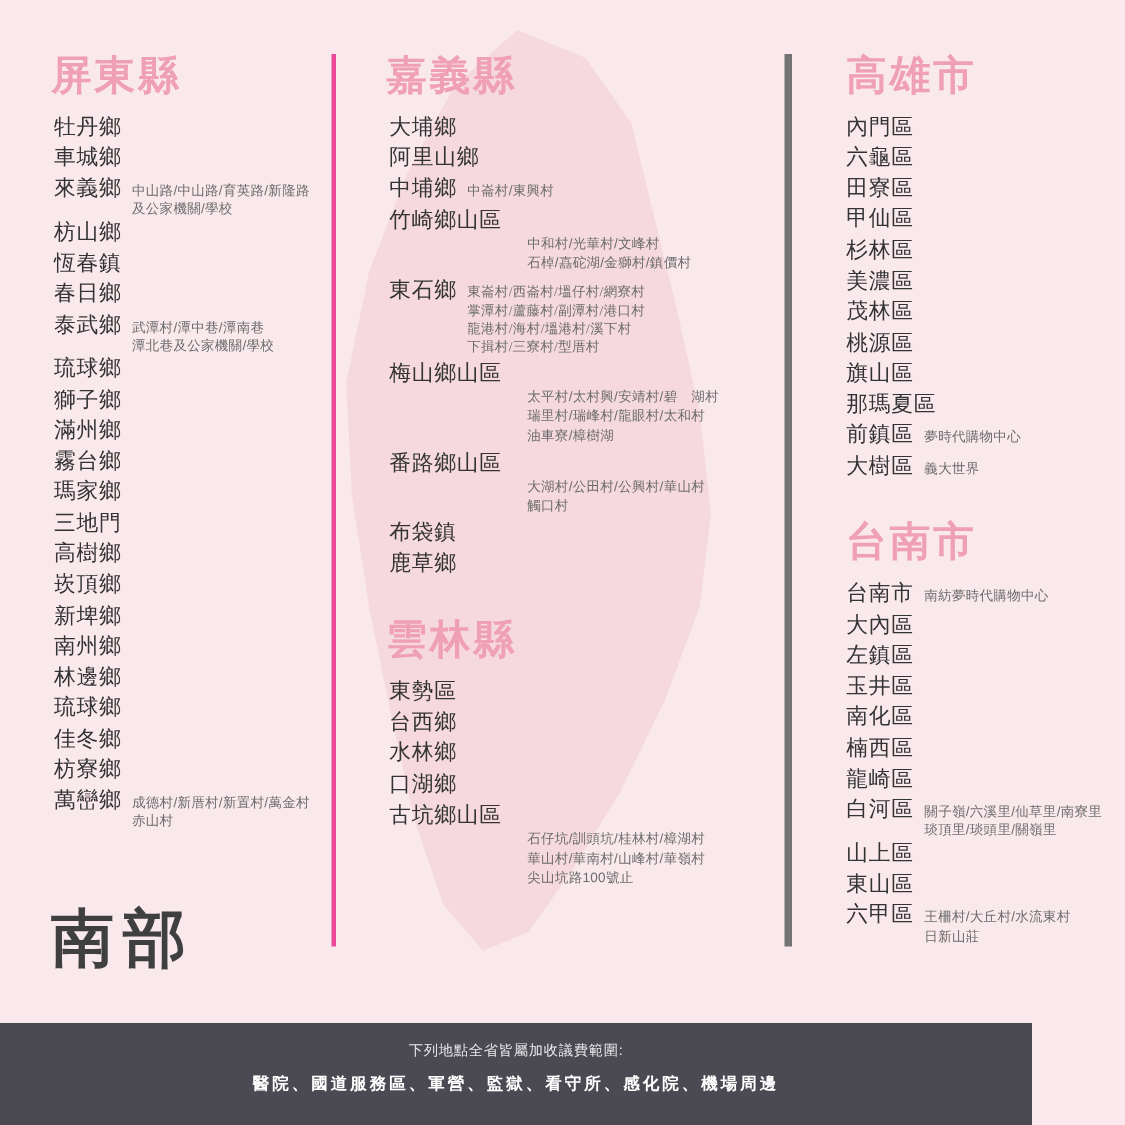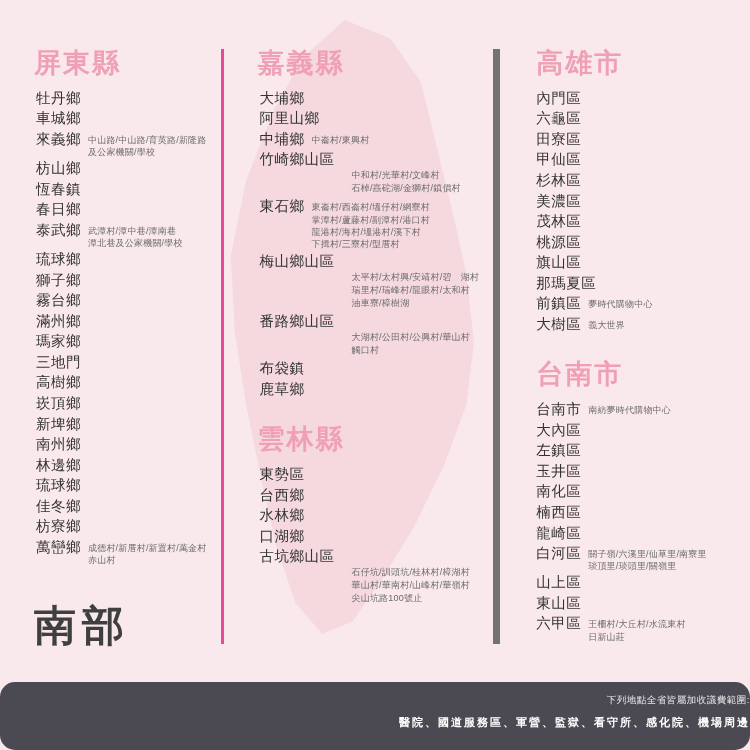--- a/index.html
+++ b/index.html
@@ -23,27 +23,27 @@
       80% 52%, 78% 62%, 72% 72%, 64% 82%, 56% 90%, 48% 97%,
       40% 99%, 33% 94%, 28% 85%, 24% 74%, 20% 62%, 17% 50%,
       16% 38%, 20% 26%, 27% 15%, 35% 6%
     );
     z-index:0;
   }
   .sheet{position:relative;z-index:1;width:750px;height:750px;}
 
   .cols{
     position:absolute;
-    top:49px;left:0;right:0;
+    top:36px;left:0;right:0;
     display:flex;
   }
   .col{position:relative;padding:0 14px;}
   .col1{width:228px;}
   .col2{width:244px;border-left:3px solid #ec4899;}
-  .col3{width:274px;border-left:7px solid #737373;}
+  .col3{width:274px;border-left:5px solid #737373;margin-left:30px;}
 
   .region-title{
     font-size:27px;
     font-weight:bold;
     color:#f0a0b4;
     letter-spacing:2px;
     margin:0 0 10px 20px;
     line-height:1.1;
   }
   .region-title.c2{margin-left:20px;}
@@ -68,45 +68,44 @@
     color:#6c6c6c;
     margin-left:7px;
     line-height:1.35;
     padding-top:4px;
     letter-spacing:.2px;
   }
   .detail div{white-space:nowrap;}
 
   
   .sub{margin-left:22px;margin-bottom:2px;}
-  .sub-head{display:flex;align-items:flex-start;}
+  .sub-head{display:flex;align-items:flex-start;font-family:Liberation Serif, serif;}
   .sub-lines{
     font-size:9px;color:#6c6c6c;
     margin-left:92px;line-height:1.45;
     letter-spacing:.2px;
   }
   .sub-lines div{white-space:nowrap;}
 
   .big-label{
     position:absolute;
     left:34px;bottom:96px;
     font-size:42px;
     font-weight:bold;
     color:#3f3f3f;
     letter-spacing:6px;
   }
 
   .footer{
     position:absolute;
     left:0;bottom:0;
-    width:750px;height:68px;
+    width:688px;height:68px;
     background:#4b4a52;
     color:#fff;
-    text-align:right;
-    border-radius:15px;
+    text-align:center;
   }
   .footer .line1{
     font-size:9.5px;
     padding-top:12px;
     color:#e9e9ec;
     letter-spacing:.5px;
   }
   .footer .line2{
     font-size:11px;
     font-weight:bold;
@@ -155,24 +154,24 @@
             <div>潭北巷及公家機關/學校</div>
           </span>
         </div>
         <div class="row">
             <span class="name">琉球鄉</span>
           </div>
         <div class="row">
             <span class="name">獅子鄉</span>
           </div>
         <div class="row">
+            <span class="name">滿州鄉</span>
+          </div>
+        <div class="row">
             <span class="name">霧台鄉</span>
-          </div>
-        <div class="row">
-            <span class="name">滿州鄉</span>
           </div>
         <div class="row">
             <span class="name">瑪家鄉</span>
           </div>
         <div class="row">
             <span class="name">三地門</span>
           </div>
         <div class="row">
             <span class="name">高樹鄉</span>
           </div>

